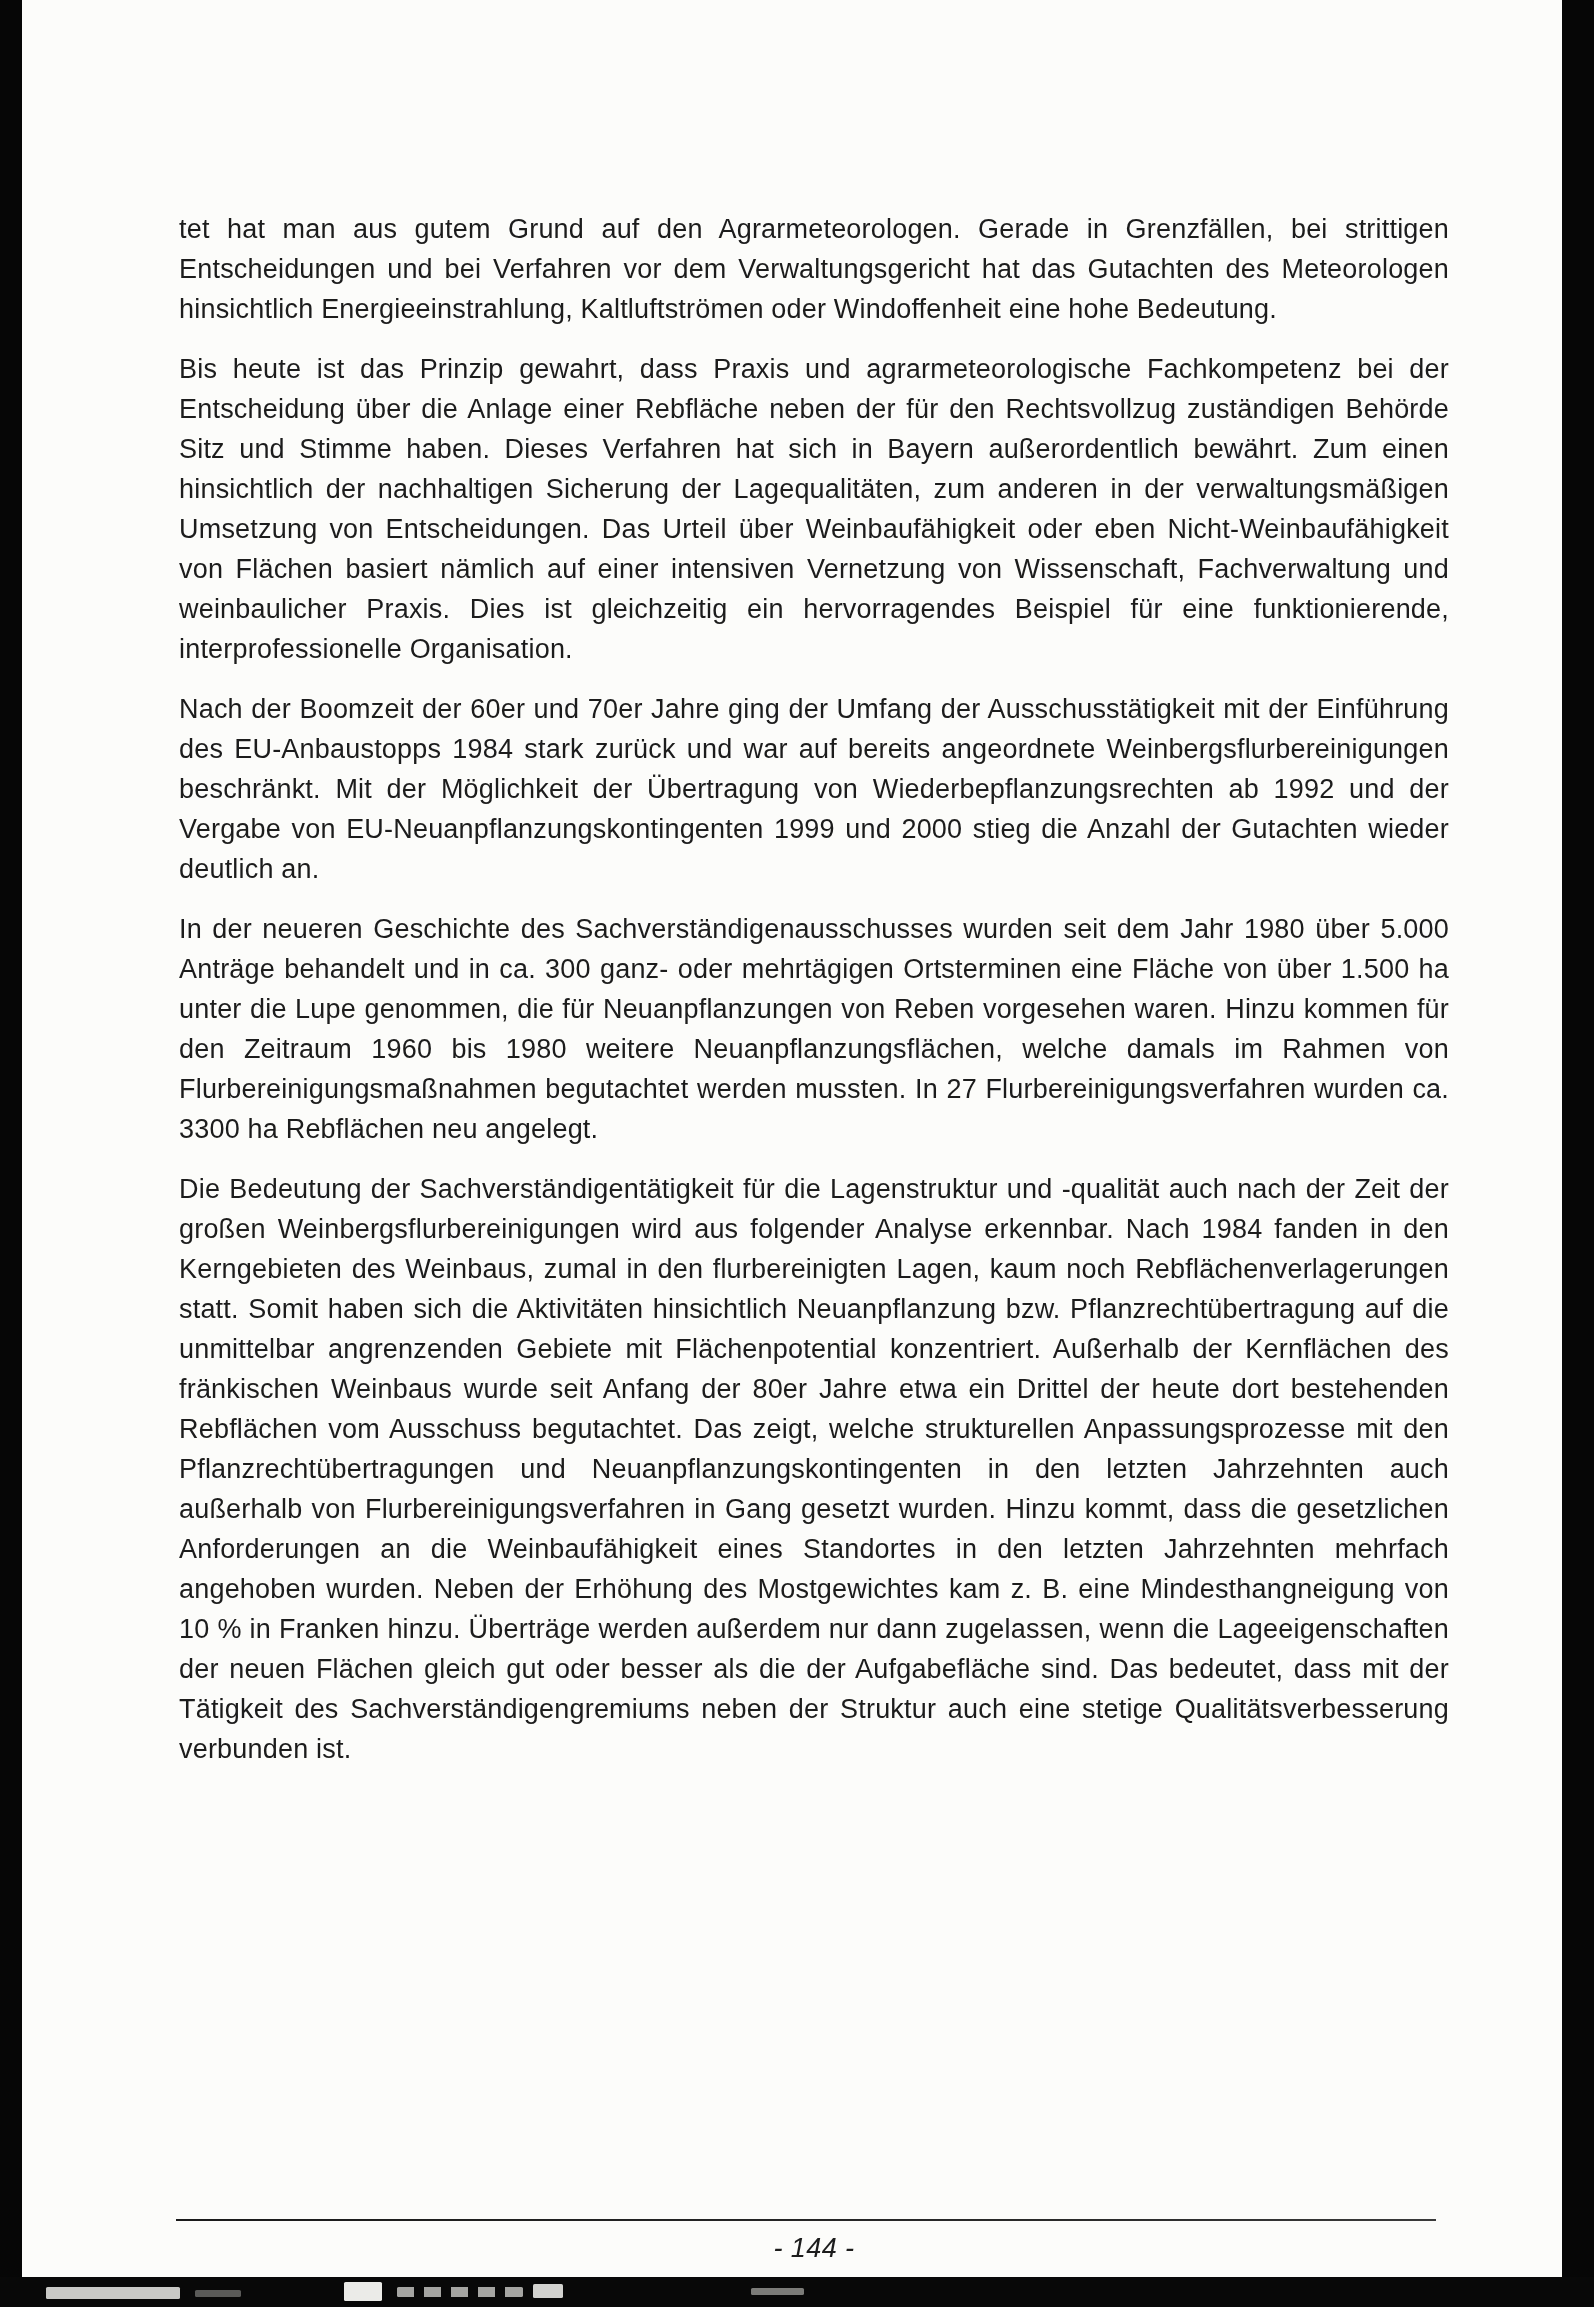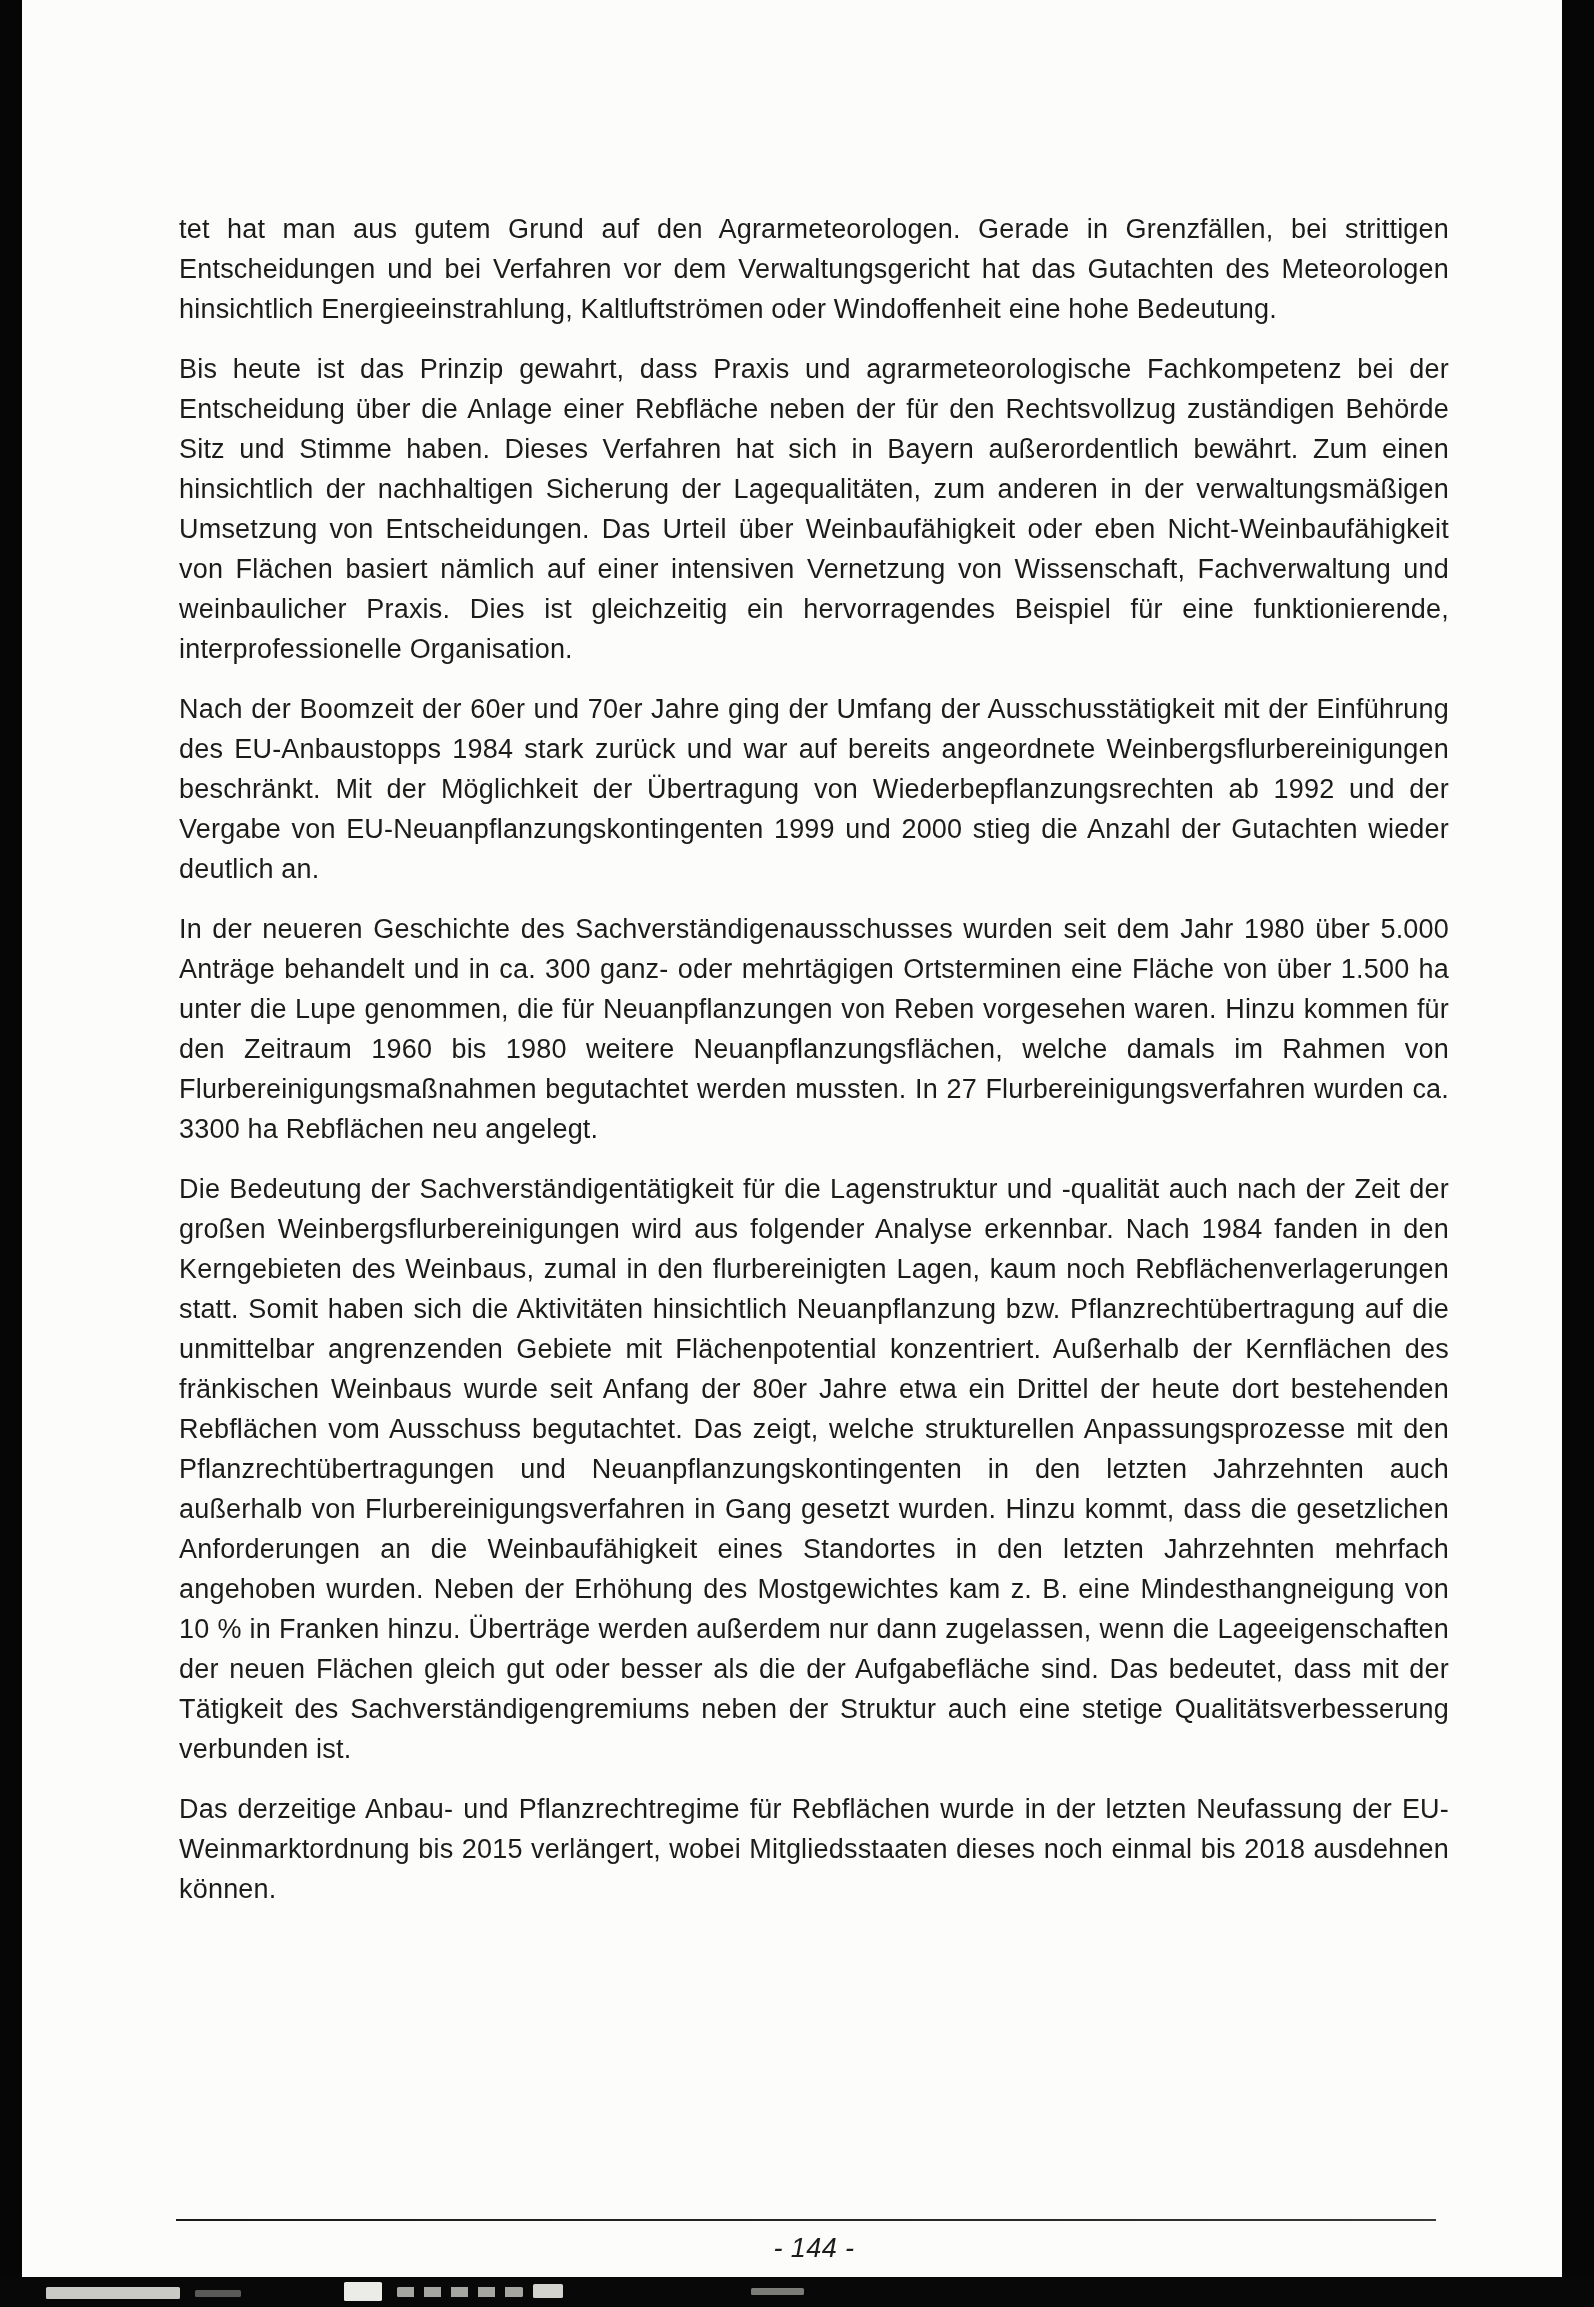--- a/index.html
+++ b/index.html
@@ -76,21 +76,20 @@
 <body>
 
 <div class="page">
 
   <main class="text-block">
     <p>tet hat man aus gutem Grund auf den Agrarmeteorologen. Gerade in Grenzfällen, bei strittigen Entscheidungen und bei Verfahren vor dem Verwaltungsgericht hat das Gutachten des Meteorologen hinsichtlich Energieeinstrahlung, Kaltluftströmen oder Windoffenheit eine hohe Bedeutung.</p>
     <p>Bis heute ist das Prinzip gewahrt, dass Praxis und agrarmeteorologische Fachkompetenz bei der Entscheidung über die Anlage einer Rebfläche neben der für den Rechtsvollzug zuständigen Behörde Sitz und Stimme haben. Dieses Verfahren hat sich in Bayern außerordentlich bewährt. Zum einen hinsichtlich der nachhaltigen Sicherung der Lagequalitäten, zum anderen in der verwaltungsmäßigen Umsetzung von Entscheidungen. Das Urteil über Weinbaufähigkeit oder eben Nicht-Weinbaufähigkeit von Flächen basiert nämlich auf einer intensiven Vernetzung von Wissenschaft, Fachverwaltung und weinbaulicher Praxis. Dies ist gleichzeitig ein hervorragendes Beispiel für eine funktionierende, interprofessionelle Organisation.</p>
     <p>Nach der Boomzeit der 60er und 70er Jahre ging der Umfang der Ausschusstätigkeit mit der Einführung des EU-Anbaustopps 1984 stark zurück und war auf bereits angeordnete Weinbergsflurbereinigungen beschränkt. Mit der Möglichkeit der Übertragung von Wiederbepflanzungsrechten ab 1992 und der Vergabe von EU-Neuanpflanzungskontingenten 1999 und 2000 stieg die Anzahl der Gutachten wieder deutlich an.</p>
     <p>In der neueren Geschichte des Sachverständigenausschusses wurden seit dem Jahr 1980 über 5.000 Anträge behandelt und in ca. 300 ganz- oder mehrtägigen Ortsterminen eine Fläche von über 1.500 ha unter die Lupe genommen, die für Neuanpflanzungen von Reben vorgesehen waren. Hinzu kommen für den Zeitraum 1960 bis 1980 weitere Neuanpflanzungsflächen, welche damals im Rahmen von Flurbereinigungsmaßnahmen begutachtet werden mussten. In 27 Flurbereinigungsverfahren wurden ca. 3300 ha Rebflächen neu angelegt.</p>
     <p>Die Bedeutung der Sachverständigentätigkeit für die Lagenstruktur und -qualität auch nach der Zeit der großen Weinbergsflurbereinigungen wird aus folgender Analyse erkennbar. Nach 1984 fanden in den Kerngebieten des Weinbaus, zumal in den flurbereinigten Lagen, kaum noch Rebflächenverlagerungen statt. Somit haben sich die Aktivitäten hinsichtlich Neuanpflanzung bzw. Pflanzrechtübertragung auf die unmittelbar angrenzenden Gebiete mit Flächenpotential konzentriert. Außerhalb der Kernflächen des fränkischen Weinbaus wurde seit Anfang der 80er Jahre etwa ein Drittel der heute dort bestehenden Rebflächen vom Ausschuss begutachtet. Das zeigt, welche strukturellen Anpassungsprozesse mit den Pflanzrechtübertragungen und Neuanpflanzungskontingenten in den letzten Jahrzehnten auch außerhalb von Flurbereinigungsverfahren in Gang gesetzt wurden. Hinzu kommt, dass die gesetzlichen Anforderungen an die Weinbaufähigkeit eines Standortes in den letzten Jahrzehnten mehrfach angehoben wurden. Neben der Erhöhung des Mostgewichtes kam z. B. eine Mindesthangneigung von 10 % in Franken hinzu. Überträge werden außerdem nur dann zugelassen, wenn die Lageeigenschaften der neuen Flächen gleich gut oder besser als die der Aufgabefläche sind. Das bedeutet, dass mit der Tätigkeit des Sachverständigengremiums neben der Struktur auch eine stetige Qualitätsverbesserung verbunden ist.</p>
-    <p>Das derzeitige Anbau- und Pflanzrechtregime für Rebflächen wurde in der letzten Neufassung der EU-Weinmarktordnung bis 2015 verlängert, wobei Mitgliedsstaaten dieses noch einmal bis 2018 ausdehnen können.</p>
   </main>
 
   <div class="footer-rule"></div>
   <div class="page-number">- 144 -</div>
 
   <div class="edge-left"></div>
   <div class="edge-right"></div>
   <div class="edge-bottom">
     <span class="frag frag-a"></span>
     <span class="frag frag-b"></span>

